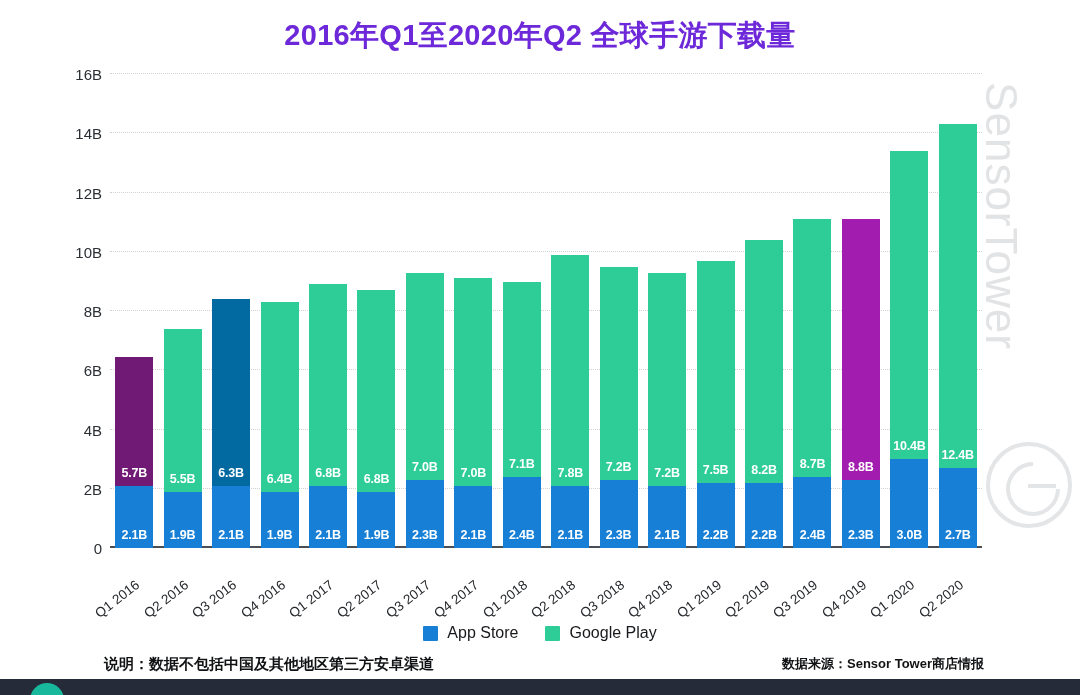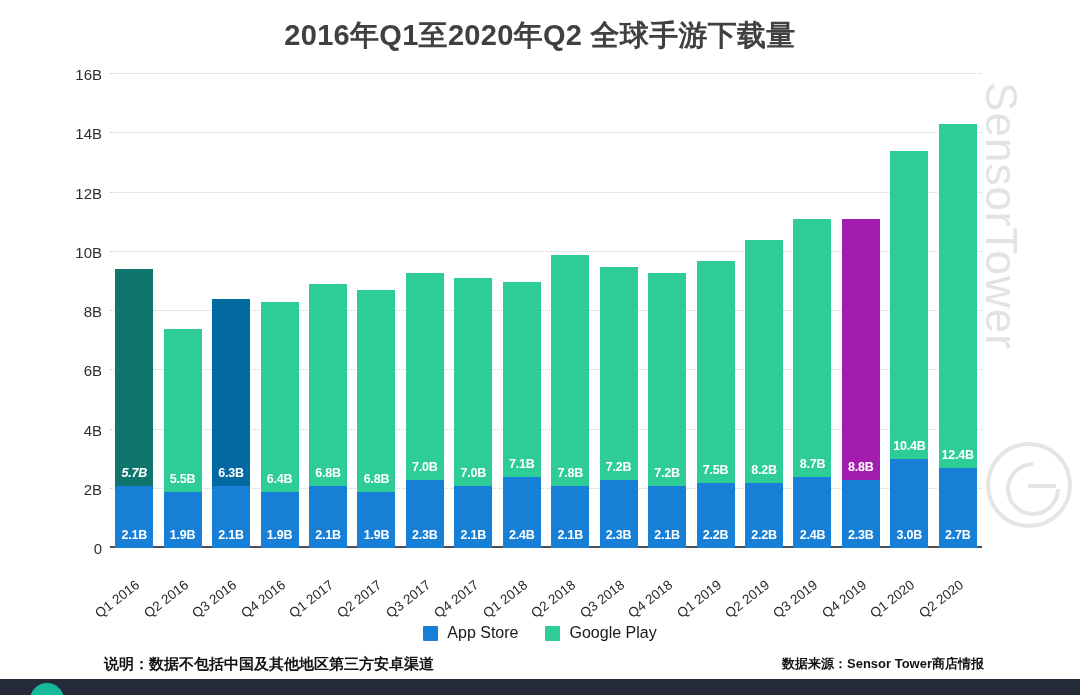--- a/index.html
+++ b/index.html
@@ -18,21 +18,21 @@
   }
 
   
   .chart-title {
     position: absolute;
     left: 0; right: 0;
     top: 16px;
     text-align: center;
     font-size: 29px;
     font-weight: bold;
-    color: #404040;
+    color: #6d28d9;
     letter-spacing: 0.3px;
     white-space: nowrap;
   }
 
   
   .plot-wrap {
     position: absolute;
     left: 0; top: 0;
     width: 1080px;
     height: 695px;
@@ -270,21 +270,21 @@
         <div class="gridline" style="bottom: 118.5px;"></div>
         <div class="gridline" style="bottom: 177.75px;"></div>
         <div class="gridline" style="bottom: 237px;"></div>
         <div class="gridline" style="bottom: 296.25px;"></div>
         <div class="gridline" style="bottom: 355.5px;"></div>
         <div class="gridline" style="bottom: 414.75px;"></div>
         <div class="gridline" style="bottom: 474px;"></div>
       </div>
     <div class="bars" id="bars">
         <div class="bar-group" style="left: 5.22222px;">
-          <div class="seg seg-green" style="height: 217px; background: #0f766e; font-style: italic;">
+          <div class="seg seg-green" style="height: 129px; background: #701a75;">
             <span class="seg-label">5.7B</span>
           </div>
           <div class="seg seg-blue" style="height: 62.2125px; background: rgb(23, 128, 214);">
             <span class="seg-label">2.1B</span>
           </div>
         </div>
         <div class="bar-group" style="left: 53.6667px;">
           <div class="seg seg-green" style="height: 162.938px; background: rgb(46, 204, 150);">
             <span class="seg-label">5.5B</span>
           </div>

